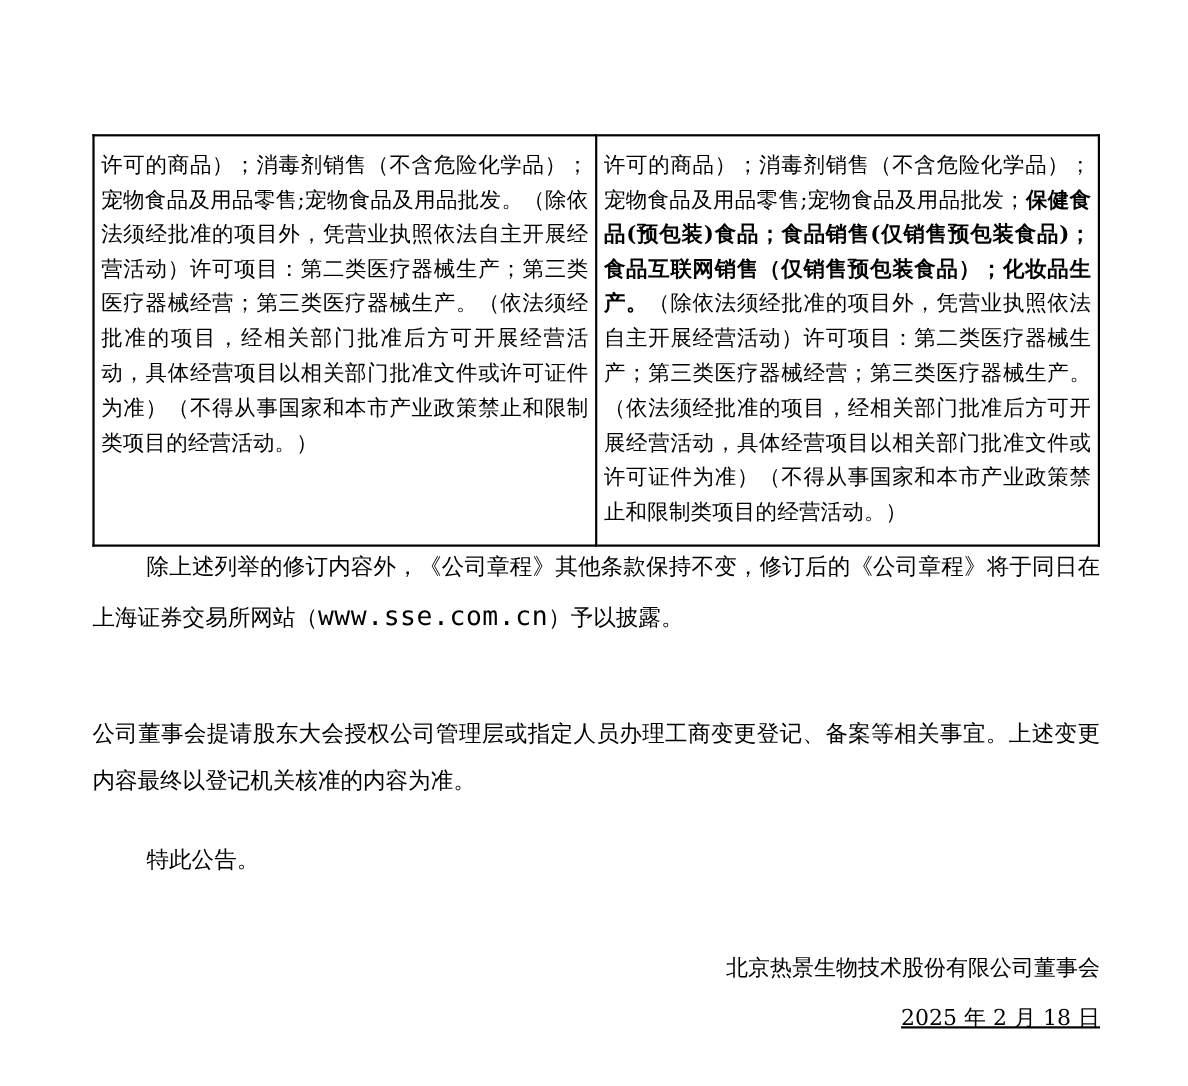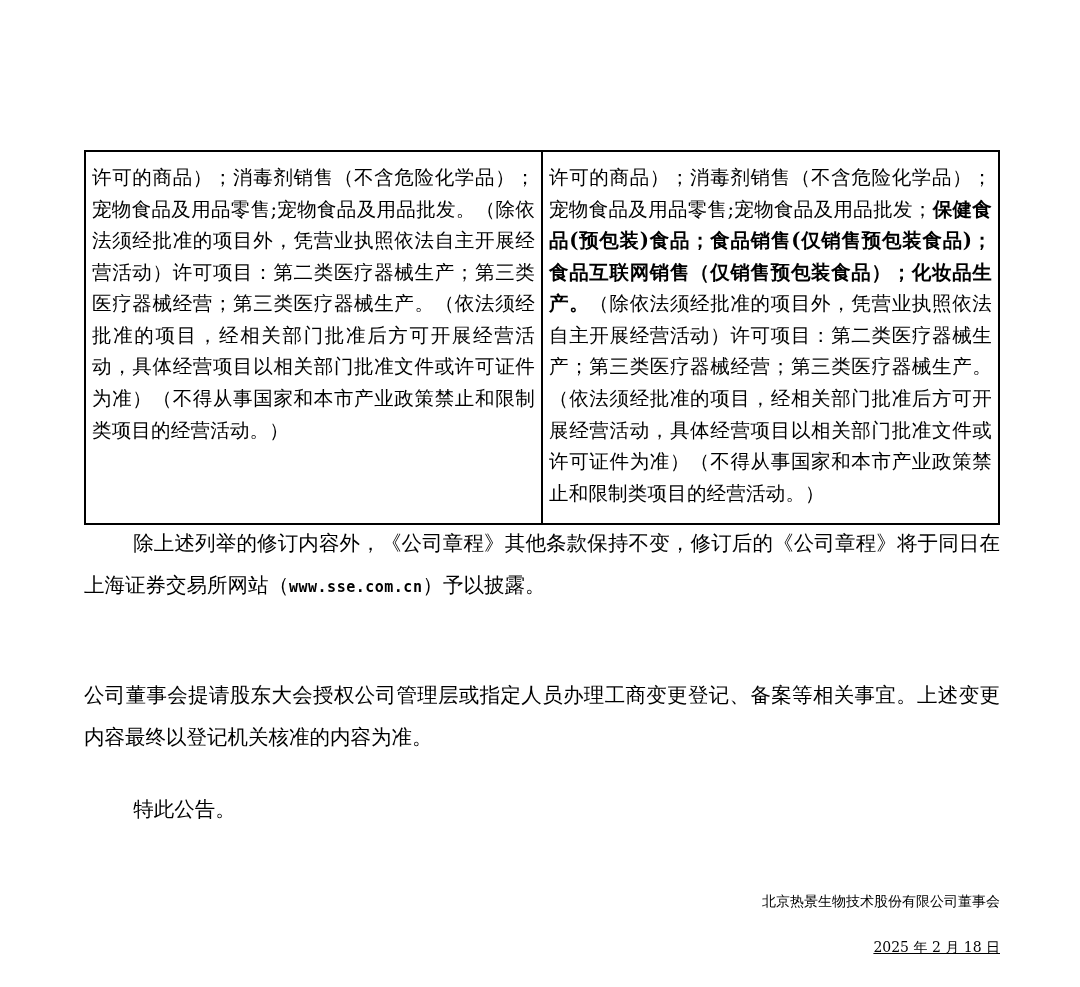--- a/index.html
+++ b/index.html
@@ -12,21 +12,20 @@
     background: #ffffff;
     font-family: "DejaVu Serif", "Liberation Serif", serif;
     color: #000000;
     overflow: hidden;
   }
   .page {
     position: relative;
     width: 1080px;
     height: 714px;
     box-sizing: border-box;
-    margin-top: 28px;
   }
 
   
   .table-wrap {
     position: absolute;
     left: 84px;
     top: 122px;
     width: 916px;
   }
   table.cmp {
@@ -63,31 +62,30 @@
   .indent { text-indent: 2.4em; }
   .p1 { top: 494px; }
   .p2 { top: 600px; }
   .p3 { top: 646px; }
   .p4 { top: 760px; }
 
   .sign {
     position: absolute;
     right: 80px;
     text-align: center;
-    font-size: 14px;
+    font-size: 20px;
     line-height: 1.9;
   }
   .sign-company { top: 860px; }
   .sign-date { top: 906px; text-decoration: underline; }
 
   .mono-url {
     font-family: "DejaVu Sans Mono", "Liberation Mono", monospace;
-    font-size: 15px;
+    font-size: 24px;
     letter-spacing: 0.5px;
-    font-weight: bold;
   }
 </style>
 </head>
 <body>
 
 <div class="page">
 
   <div class="table-wrap">
     <table class="cmp">
       <tbody>

